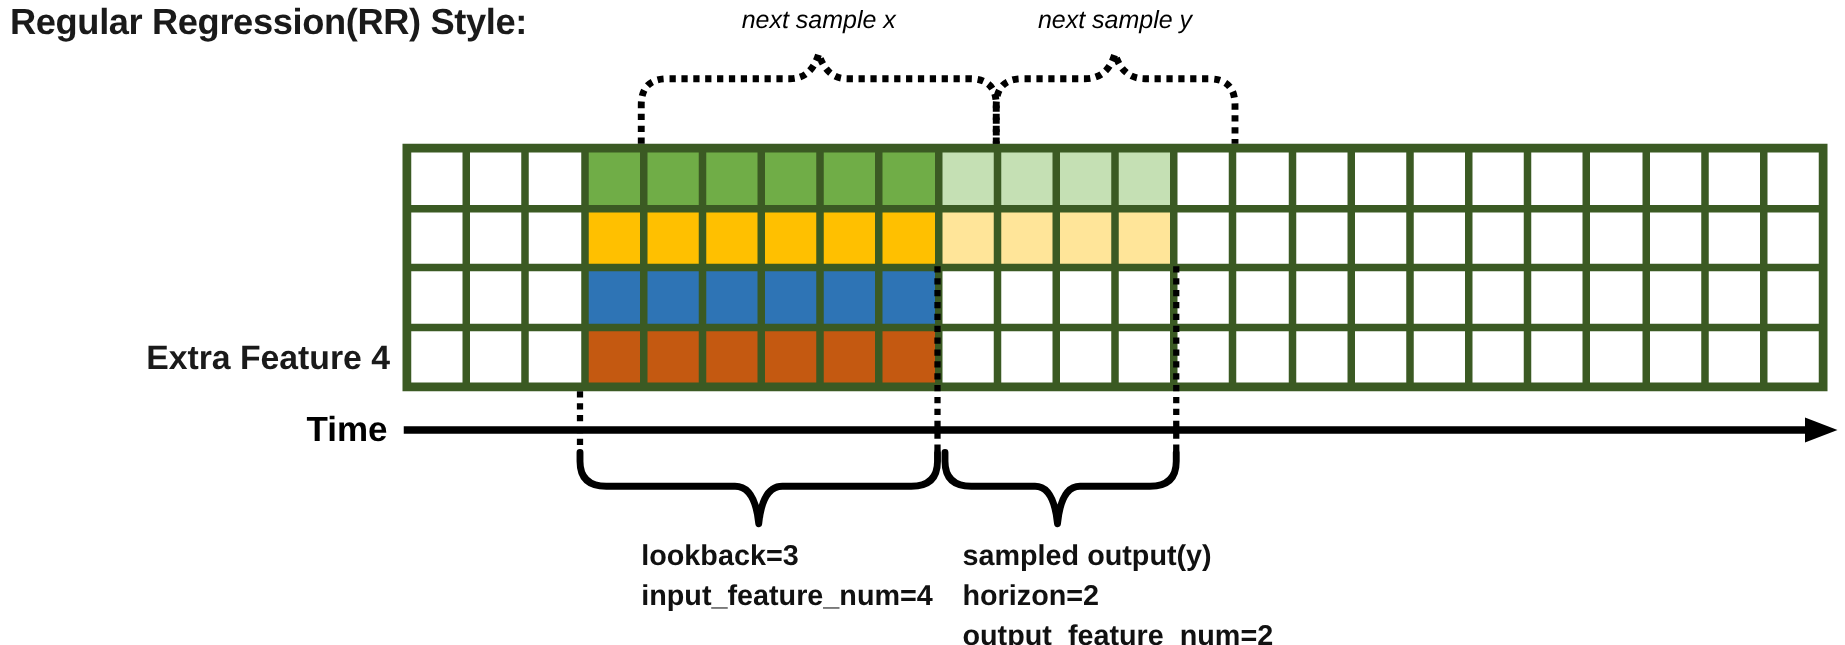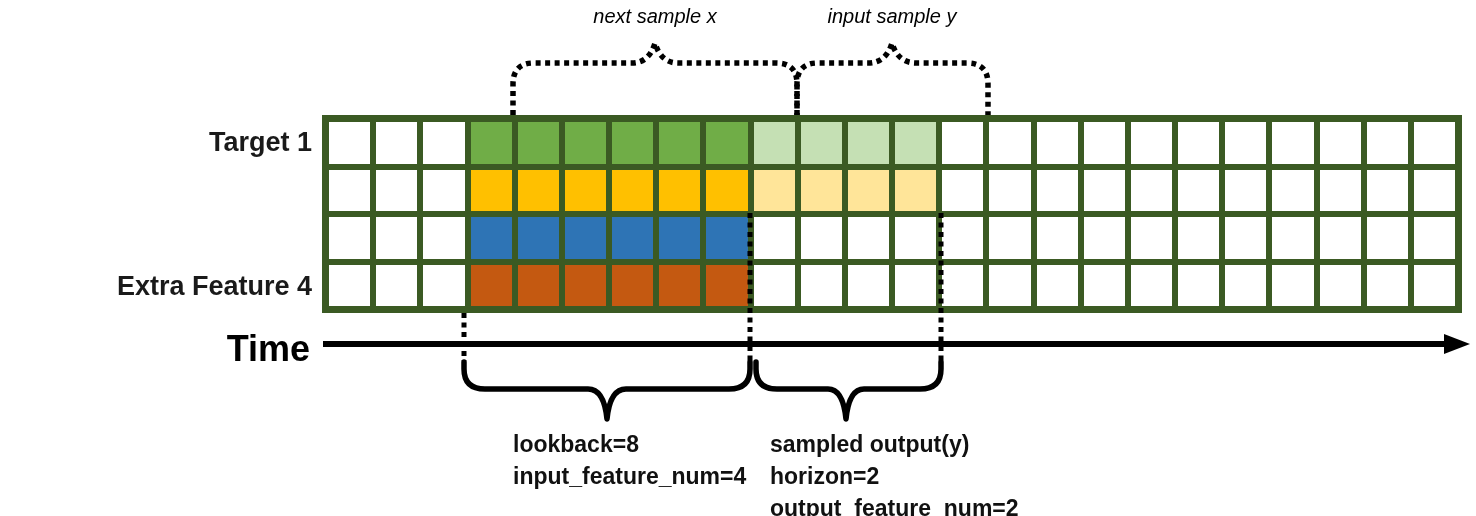--- a/index.html
+++ b/index.html
@@ -23,40 +23,40 @@
 
   .row-label { position:absolute; left:0; width:312px; text-align:right;
                font-size:27px; font-weight:bold; color:#1a1a1a; height:34px;
                line-height:34px; white-space:nowrap; }
   #rlabel-0 { top:125px; }
   #rlabel-1 { top:173px; }
   #rlabel-2 { top:221px; }
   #rlabel-3 { top:269px; }
 
   .time-label { position:absolute; left:0; top:328px; width:310px; text-align:right;
-                font-size:36px; font-weight:bold; color:#000; }
+                font-size:28px; font-weight:bold; color:#000; }
 
   svg.overlay { position:absolute; left:0; top:0; width:1476px; height:516px;
                 pointer-events:none; }
 
   .sample-text { position:absolute; font-size:23px; font-weight:600; color:#111;
                  line-height:32px; white-space:nowrap; }
   #input-text  { left:513px; top:428px; }
   #output-text { left:770px; top:428px; }
 </style>
 </head>
 <body>
 
 <div class="canvas">
 
+  <div class="title">Regular Regression(RR) Style:</div>
 
   <div class="next-label" id="next-x">next sample x</div>
-  <div class="next-label" id="next-y">input sample y</div>
+  <div class="next-label" id="next-y">next sample y</div>
 
-  <div class="row-label" id="rlabel-0">Target 1</div>
   <div class="row-label" id="rlabel-3">Extra Feature 4</div>
 
   <div class="grid" style="background: rgb(59, 90, 35);">
       <div class="cell" style="background: rgb(255, 255, 255);"></div>
       <div class="cell" style="background: rgb(255, 255, 255);"></div>
       <div class="cell" style="background: rgb(255, 255, 255);"></div>
       <div class="cell" style="background: rgb(112, 173, 71);"></div>
       <div class="cell" style="background: rgb(112, 173, 71);"></div>
       <div class="cell" style="background: rgb(112, 173, 71);"></div>
       <div class="cell" style="background: rgb(112, 173, 71);"></div>
@@ -165,21 +165,21 @@
 
     <line x1="323" y1="344" x2="1447" y2="344" stroke="#000" stroke-width="6"></line>
     <polygon points="1444,334 1470,344 1444,354" fill="#000"></polygon>
 
     <path d="M 464 362 L 464 369 Q 464 389 485 389 L 588 389 Q 604 389 607 419 Q 610 389 626 389 L 729 389 Q 750 389 750 369 L 750 362" fill="none" stroke="#000" stroke-width="5.5" stroke-linecap="round" stroke-linejoin="round"></path>
 
     <path d="M 756 362 L 756 369 Q 756 389 777 389 L 828 389 Q 843 389 846 419 Q 849 389 864 389 L 920 389 Q 941 389 941 369 L 941 362" fill="none" stroke="#000" stroke-width="5.5" stroke-linecap="round" stroke-linejoin="round"></path>
   </svg>
 
   <div class="sample-text" id="input-text">
-    <div>lookback=8</div>
+    <div>lookback=3</div>
     <div>input_feature_num=4</div>
   </div>
 
   <div class="sample-text" id="output-text">
     <div>sampled output(y)</div>
     <div>horizon=2</div>
     <div>output_feature_num=2</div>
   </div>
 
 </div>

